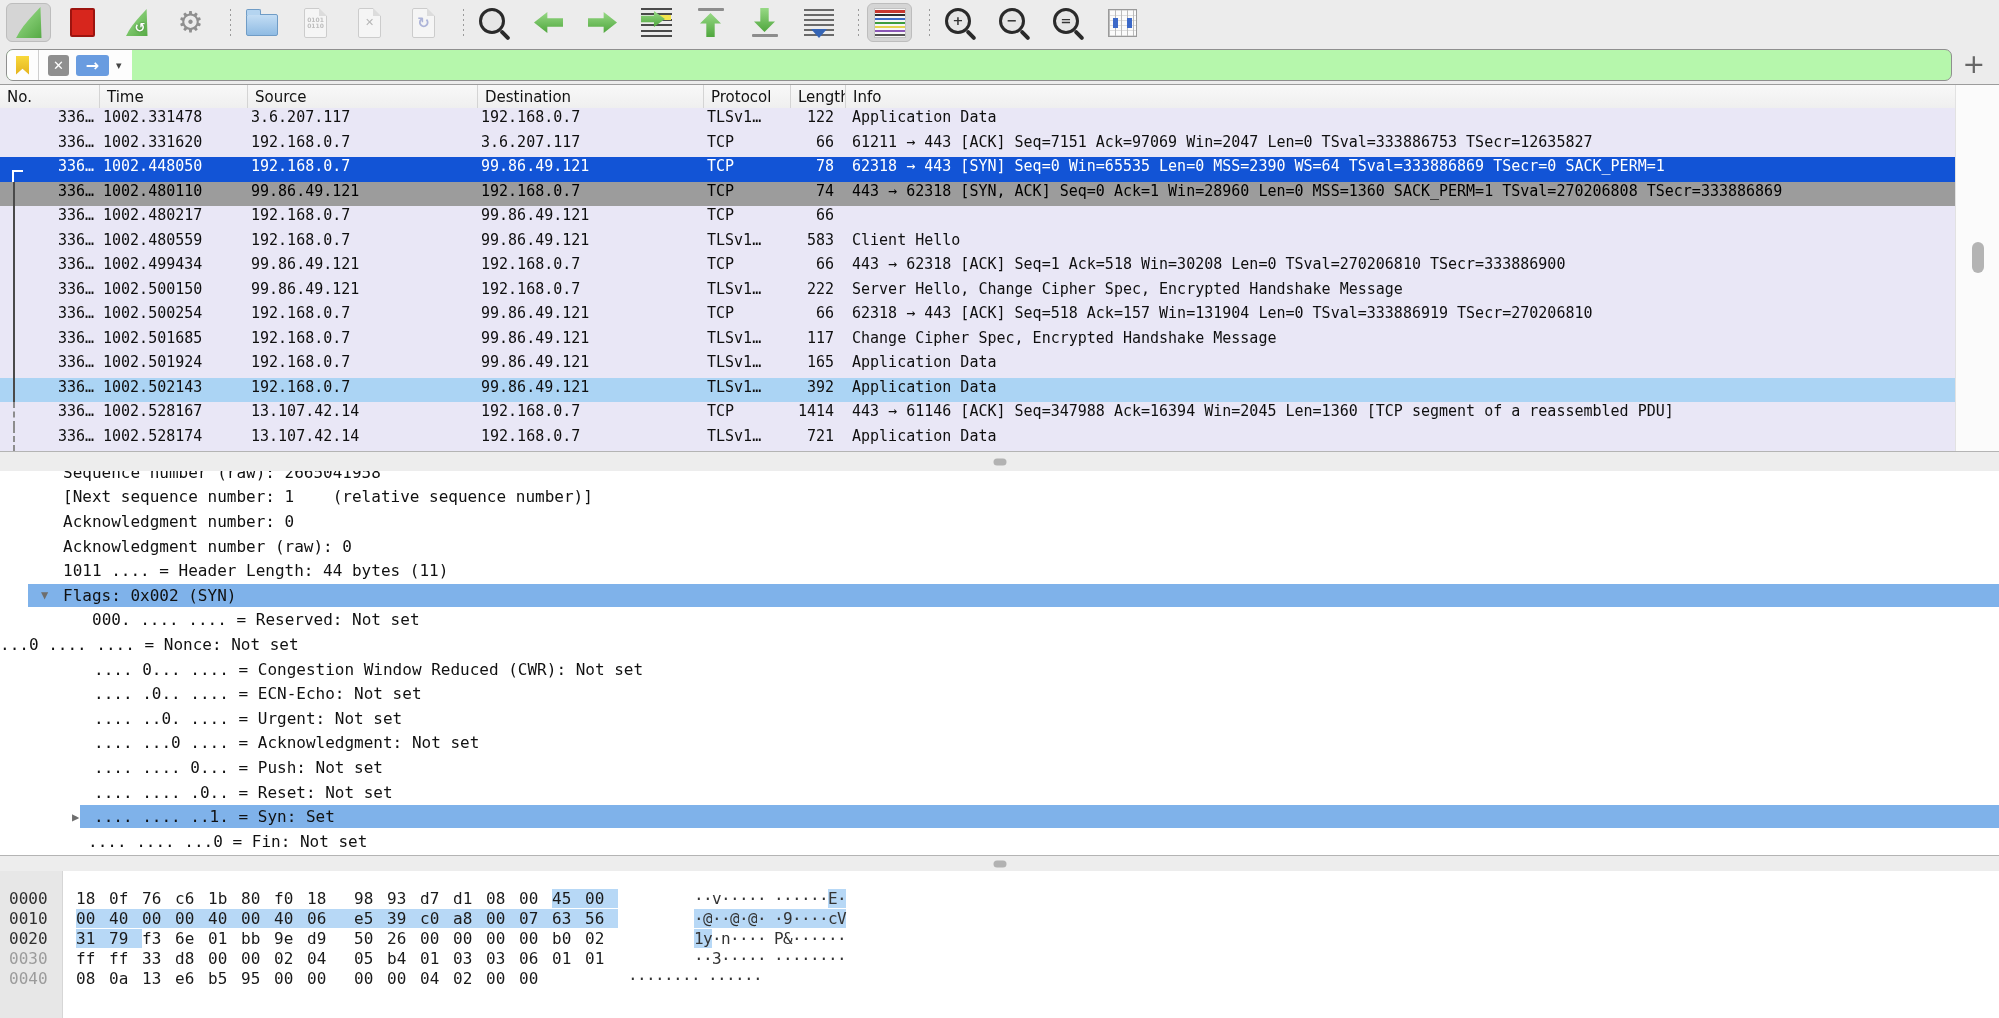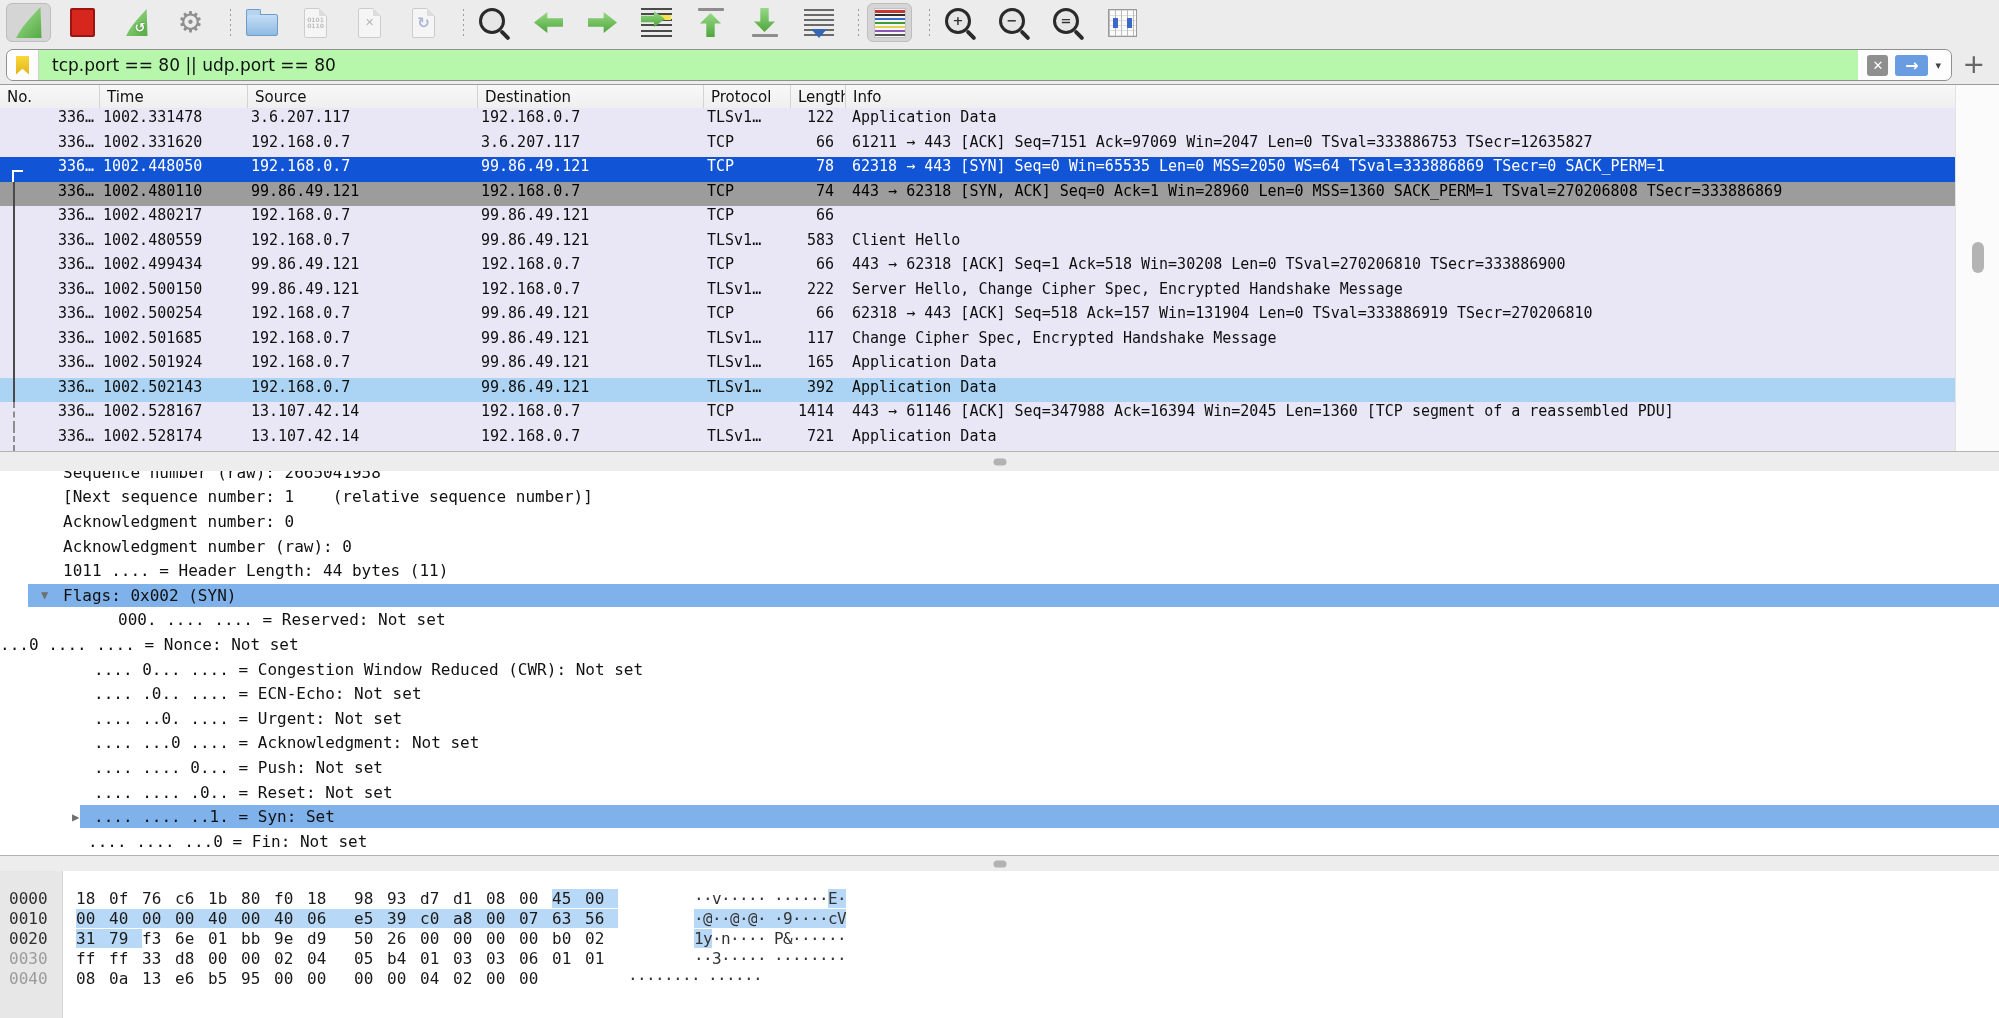--- a/index.html
+++ b/index.html
@@ -225,21 +225,20 @@
       <span class="tbtn">
         <span class="ic-resize"></span>
       </span>
     </div>
 
   <div class="filter-row">
     <div class="ffield">
       <div class="fbook">
         <span class="bookmark"></span>
       </div>
-      <div class="ftext">tcp.port == 80 || udp.port == 80</div>
       <div class="fctl">
         <span class="fclear">✕</span>
         <span class="fapply">→</span>
         <span class="fdd">▾</span>
       </div>
     </div>
     <span class="fplus">+</span>
   </div>
 
   <div class="phead" id="phead">
@@ -273,21 +272,21 @@
         <span class="pc info">61211 → 443 [ACK] Seq=7151 Ack=97069 Win=2047 Len=0 TSval=333886753 TSecr=12635827</span>
       </div>
       <div class="prow selected">
         <span class="br start"></span>
         <span class="pc no">336…</span>
         <span class="pc time">1002.448050</span>
         <span class="pc src">192.168.0.7</span>
         <span class="pc dst">99.86.49.121</span>
         <span class="pc proto">TCP</span>
         <span class="pc len">78</span>
-        <span class="pc info">62318 → 443 [SYN] Seq=0 Win=65535 Len=0 MSS=2050 WS=64 TSval=333886869 TSecr=0 SACK_PERM=1</span>
+        <span class="pc info">62318 → 443 [SYN] Seq=0 Win=65535 Len=0 MSS=2390 WS=64 TSval=333886869 TSecr=0 SACK_PERM=1</span>
       </div>
       <div class="prow selected-inactive">
         <span class="br line"></span>
         <span class="pc no">336…</span>
         <span class="pc time">1002.480110</span>
         <span class="pc src">99.86.49.121</span>
         <span class="pc dst">192.168.0.7</span>
         <span class="pc proto">TCP</span>
         <span class="pc len">74</span>
         <span class="pc info">443 → 62318 [SYN, ACK] Seq=0 Ack=1 Win=28960 Len=0 MSS=1360 SACK_PERM=1 TSval=270206808 TSecr=333886869</span>
@@ -401,21 +400,21 @@
   </div>
 
   <div class="details">
     <div class="dwrap" id="details">
         <div class="dline" style="padding-left: 63px;"><span class="dtext">Sequence number (raw): 2665041958</span></div>
         <div class="dline" style="padding-left: 63px;"><span class="dtext">[Next sequence number: 1    (relative sequence number)]</span></div>
         <div class="dline" style="padding-left: 63px;"><span class="dtext">Acknowledgment number: 0</span></div>
         <div class="dline" style="padding-left: 63px;"><span class="dtext">Acknowledgment number (raw): 0</span></div>
         <div class="dline" style="padding-left: 63px;"><span class="dtext">1011 .... = Header Length: 44 bytes (11)</span></div>
         <div class="dline sel" style="padding-left: 63px; --bx: 28px;"><span class="dmark" style="left: 41px;">▼</span><span class="dtext">Flags: 0x002 (SYN)</span></div>
-        <div class="dline" style="padding-left: 118px;"><span class="dtext">000. .... .... = Reserved: Not set</span></div>
+        <div class="dline" style="padding-left: 92px;"><span class="dtext">000. .... .... = Reserved: Not set</span></div>
         <div class="dline" style=""><span class="dtext">...0 .... .... = Nonce: Not set</span></div>
         <div class="dline" style="padding-left: 94px;"><span class="dtext">.... 0... .... = Congestion Window Reduced (CWR): Not set</span></div>
         <div class="dline" style="padding-left: 94px;"><span class="dtext">.... .0.. .... = ECN-Echo: Not set</span></div>
         <div class="dline" style="padding-left: 94px;"><span class="dtext">.... ..0. .... = Urgent: Not set</span></div>
         <div class="dline" style="padding-left: 94px;"><span class="dtext">.... ...0 .... = Acknowledgment: Not set</span></div>
         <div class="dline" style="padding-left: 94px;"><span class="dtext">.... .... 0... = Push: Not set</span></div>
         <div class="dline" style="padding-left: 94px;"><span class="dtext">.... .... .0.. = Reset: Not set</span></div>
         <div class="dline sel" style="padding-left: 94px; --bx: 80px;"><span class="dmark" style="left: 72px;">▶</span><span class="dtext">.... .... ..1. = Syn: Set</span></div>
         <div class="dline" style="padding-left: 88px;"><span class="dtext">.... .... ...0 = Fin: Not set</span></div>
       </div>

